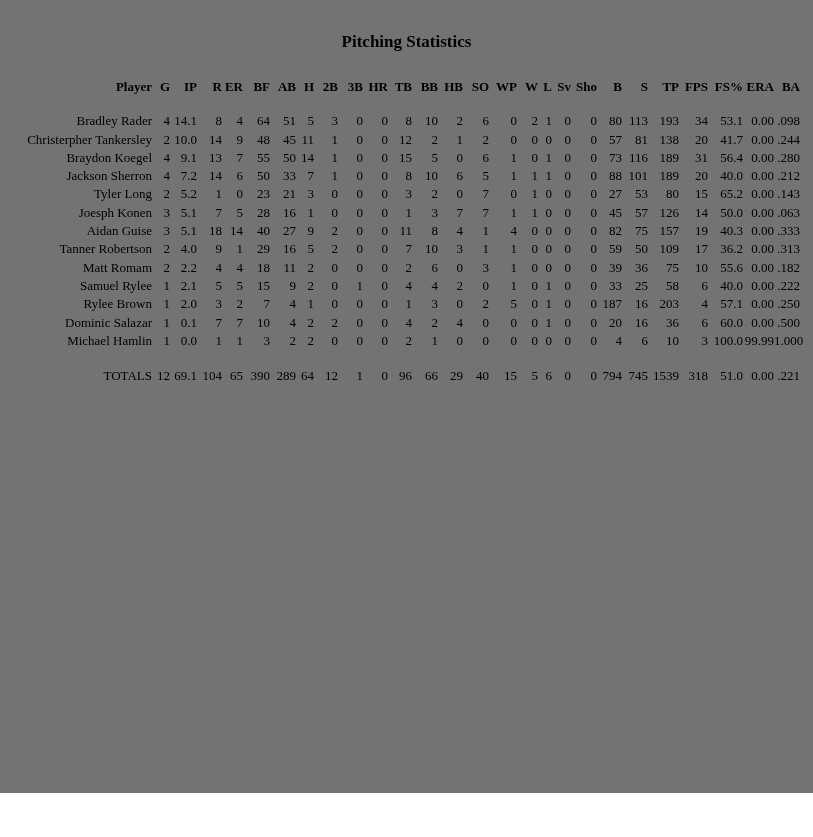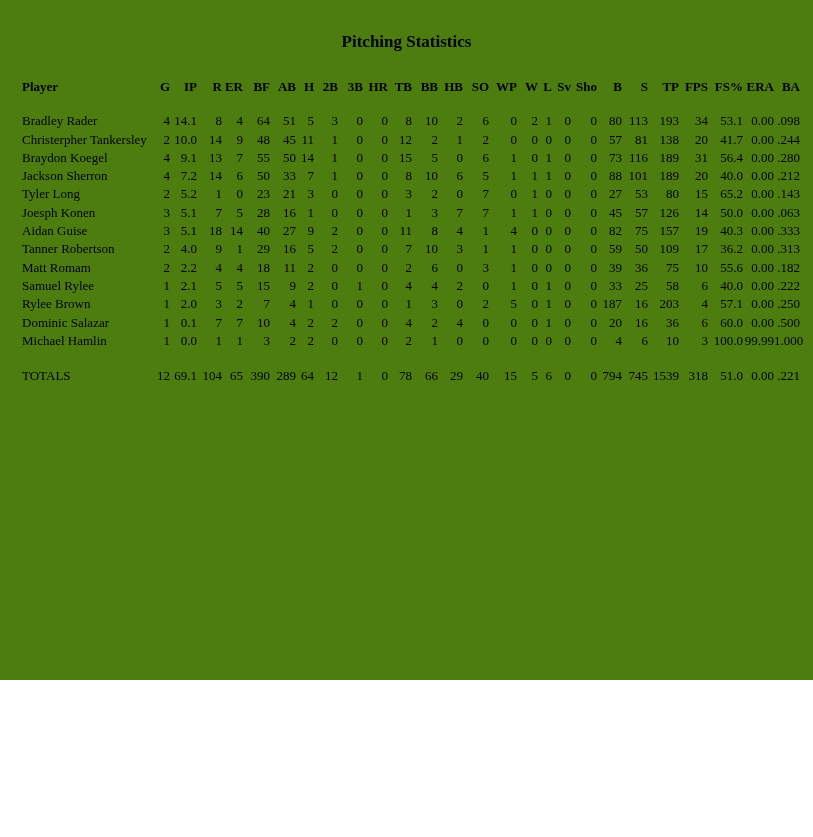--- a/index.html
+++ b/index.html
@@ -3,22 +3,22 @@
 <meta charset="utf-8">
 <style>
   html, body {
     margin: 0;
     padding: 0;
     background: #ffffff;
   }
   .page {
     position: relative;
     width: 813px;
-    height: 680px;
-    background: #4d7c0f;
+    height: 793px;
+    background: #737373;
     color: #000000;
     font-family: "Liberation Serif", serif;
     overflow: hidden;
   }
   .title {
     margin: 0;
     padding-top: 31px;
     text-align: center;
     font-size: 17px;
     font-weight: bold;
@@ -42,21 +42,21 @@
   table.stats td {
     padding: 0;
     line-height: 18.3px;
     text-align: right;
     white-space: nowrap;
     overflow: visible;
     font-weight: normal;
   }
   table.stats th:first-child,
   table.stats td:first-child {
-    text-align: left;
+    text-align: right;
   }
   table.stats thead th {
     font-weight: bold;
     padding-bottom: 16px;
   }
   table.stats tfoot td {
     padding-top: 17px;
   }
 </style>
 </head>
@@ -511,21 +511,21 @@
           <td>12</td>
           <td>69.1</td>
           <td>104</td>
           <td>65</td>
           <td>390</td>
           <td>289</td>
           <td>64</td>
           <td>12</td>
           <td>1</td>
           <td>0</td>
-          <td>78</td>
+          <td>96</td>
           <td>66</td>
           <td>29</td>
           <td>40</td>
           <td>15</td>
           <td>5</td>
           <td>6</td>
           <td>0</td>
           <td>0</td>
           <td>794</td>
           <td>745</td>

